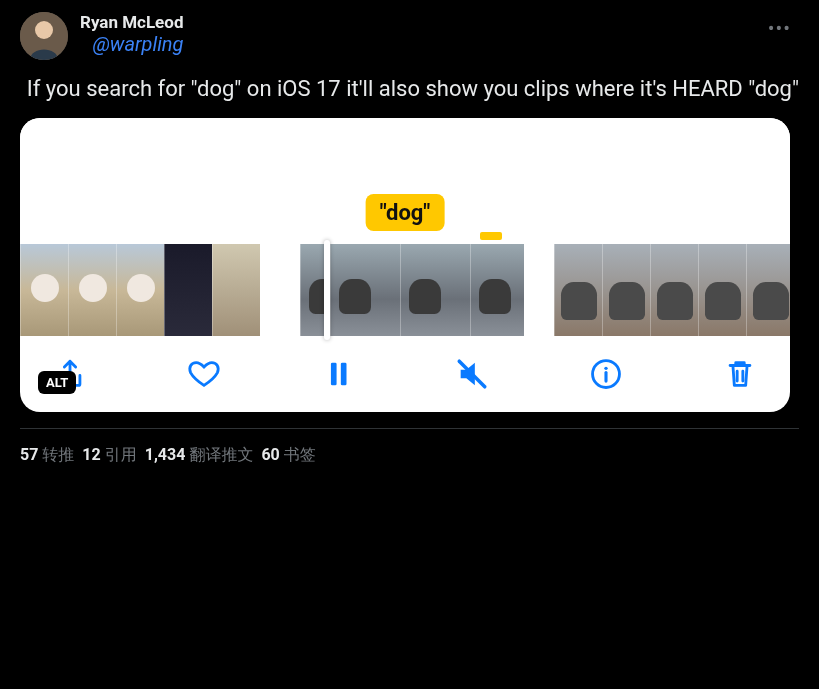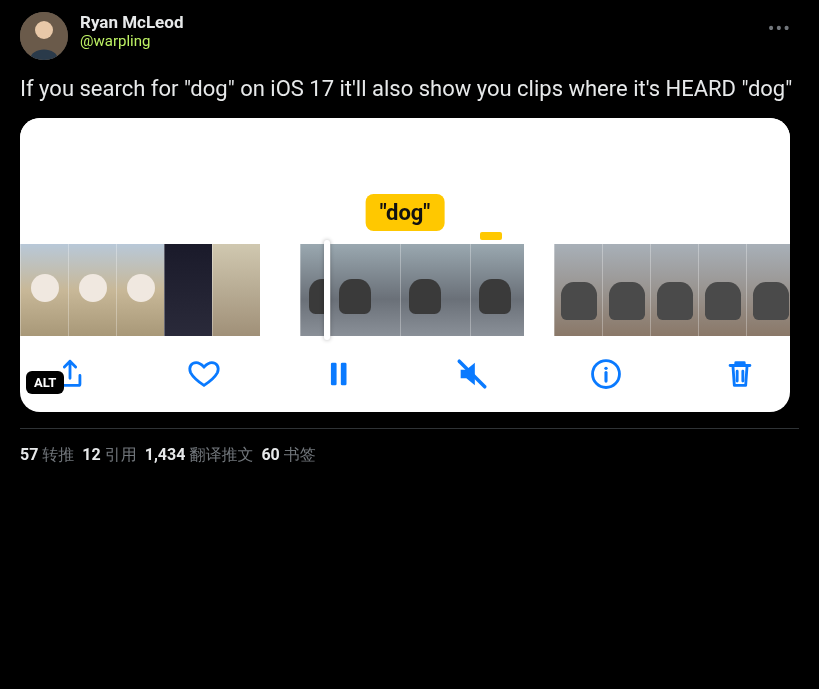--- a/index.html
+++ b/index.html
@@ -6,40 +6,41 @@
   body {
     background: #000;
     font-family: -apple-system, BlinkMacSystemFont, "Segoe UI", Roboto, Helvetica, Arial, sans-serif;
     color: #e7e9ea;
     width: 819px;
     height: 689px;
     overflow: hidden;
   }
   .tweet {
     padding: 12px 20px;
+    text-align: right;
   }
   .header {
     display: flex;
     align-items: flex-start;
     gap: 12px;
     position: relative;
   }
   .avatar {
     width: 48px;
     height: 48px;
     border-radius: 50%;
     background: linear-gradient(135deg, #8a7a6a 0%, #3a3a3a 100%);
     flex-shrink: 0;
     overflow: hidden;
     position: relative;
   }
   .avatar svg { width: 48px; height: 48px; }
   .names { display: flex; flex-direction: column; }
   .display-name { font-weight: 700; font-size: 17px; color: #e7e9ea; }
-  .handle { font-size: 15px; color: #bef264; }
+  .handle { font-size: 20px; color: #3b82f6; font-style: italic; }
   .more {
     position: absolute; right: 0; top: 0;
     color: #71767b; font-size: 20px; letter-spacing: 1px;
     padding: 4px 8px; cursor: pointer;
   }
   .body-text {
     margin-top: 14px;
     font-size: 22px;
     line-height: 1.35;
     color: #e7e9ea;
@@ -129,21 +130,21 @@
   }
   .ticon {
     width: 36px; height: 36px;
     display: flex; align-items: center; justify-content: center;
     color: #0a7aff;
     cursor: pointer;
   }
   .ticon svg { width: 34px; height: 34px; stroke: #0a7aff; fill: none; stroke-width: 2; }
   .alt-badge {
     position: absolute;
-    left: 6px;
+    left: 18px;
     bottom: 18px;
     background: #000;
     color: #fff;
     font-size: 13px;
     font-weight: 700;
     padding: 4px 8px;
     border-radius: 6px;
   }
   .meta {
     margin-top: 18px;

